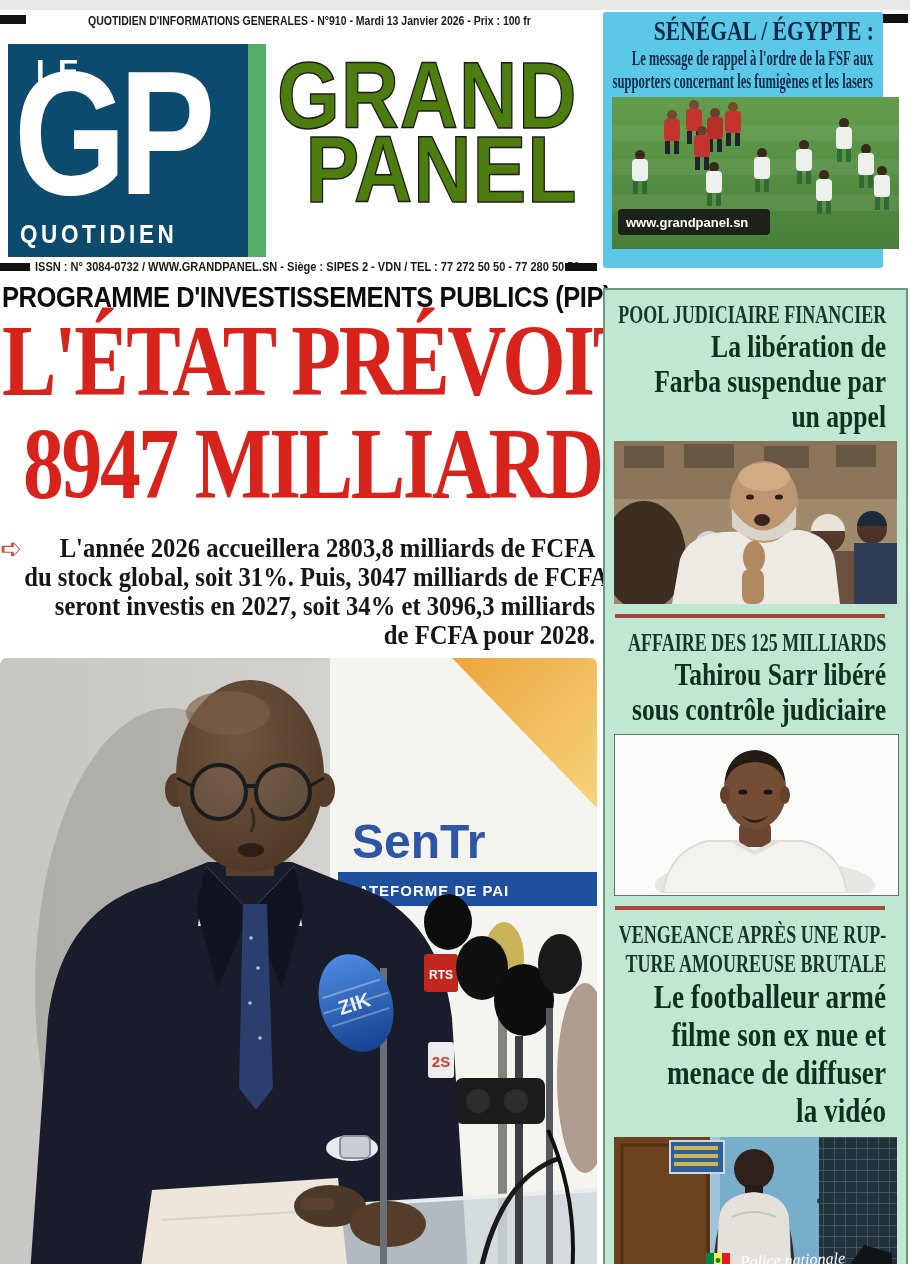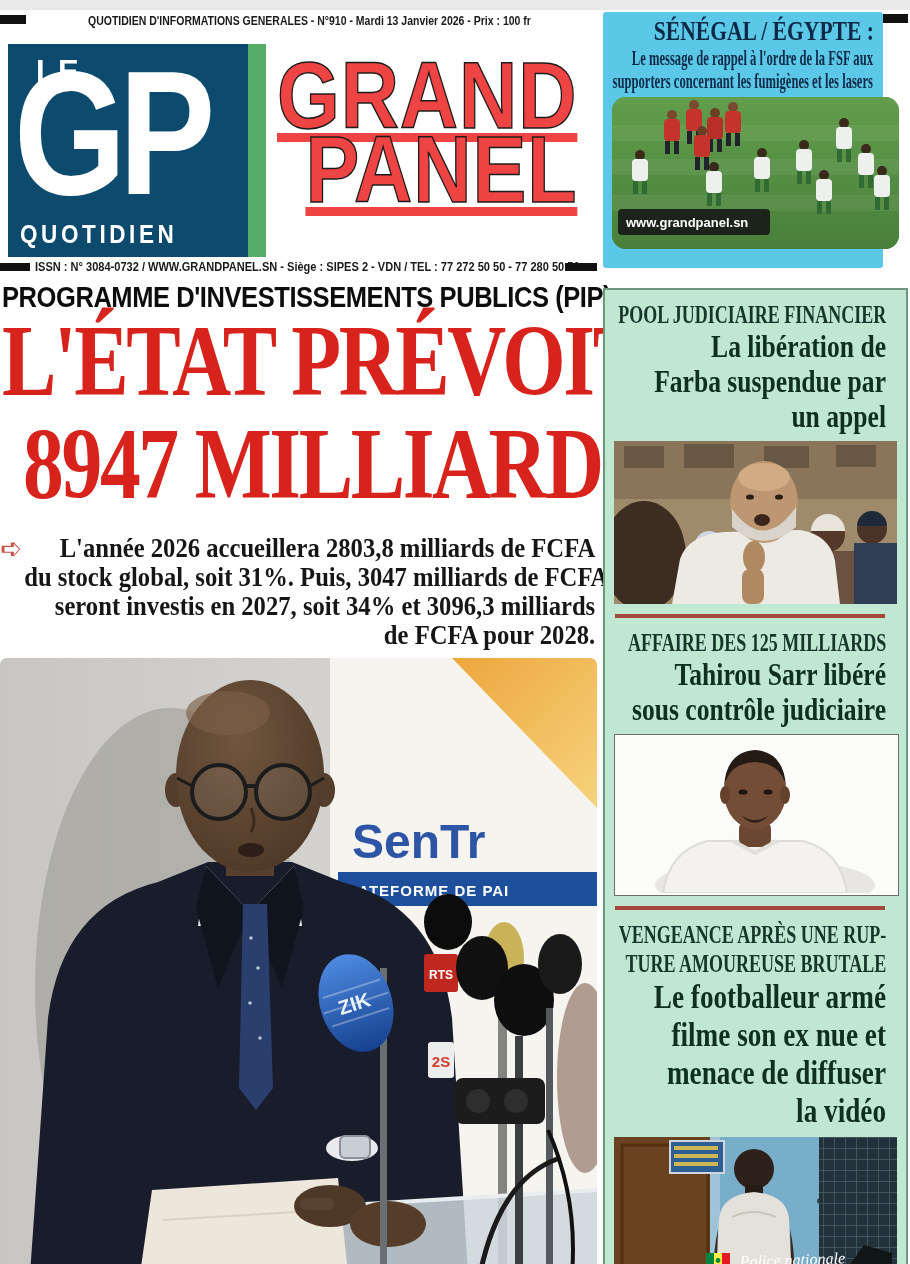--- a/index.html
+++ b/index.html
@@ -12,21 +12,21 @@
                white-space:nowrap;transform:scaleX(.84);transform-origin:left top;letter-spacing:0;}
 
   
   .logo-red{position:absolute;left:8px;top:34px;width:240px;height:213px;background:#0c4a6e;}
   .logo-green{position:absolute;left:248px;top:34px;width:18px;height:213px;background:#55ad68;}
   .logo-le{position:absolute;left:28px;top:10px;font-size:31px;font-weight:bold;color:#fff;letter-spacing:3px;}
   .logo-gp{position:absolute;left:6px;top:-16px;font-size:176px;font-weight:bold;color:#fff;
            letter-spacing:-9px;transform:scaleX(.82);transform-origin:left top;line-height:1.2;}
   .logo-quot{position:absolute;left:12px;bottom:8px;font-size:25px;font-weight:bold;color:#fff;
              letter-spacing:4px;transform:scaleX(.9);transform-origin:left top;white-space:nowrap;}
-  .mast-title{position:absolute;left:277px;top:48px;color:#ef4444;text-decoration:underline;}
+  .mast-title{position:absolute;left:277px;top:48px;color:#4d7c0f;}
   .mast-line{font-size:95px;font-weight:bold;line-height:74px;letter-spacing:1px;
              transform:scaleX(.85);transform-origin:left top;white-space:nowrap;
              -webkit-text-stroke:1.5px #1b1b1b;}
   .issn-bar{position:absolute;top:249px;left:0;width:597px;height:20px;}
   .issn-dash{position:absolute;background:#111;height:8px;top:4px;}
   .issn-text{position:absolute;left:35px;top:1px;font-size:12px;font-weight:bold;color:#1a1a1a;
              white-space:nowrap;transform:scaleX(.92);transform-origin:left top;}
 
   
   .kicker-main{position:absolute;top:271px;left:2px;font-size:29px;font-weight:bold;color:#0d0d0d;
@@ -42,21 +42,21 @@
   .main-photo{position:absolute;top:648px;left:0;width:597px;height:616px;overflow:hidden;background:#d5d4d0;border-radius:7px;}
 
   
   .box-blue{position:absolute;left:603px;top:2px;width:280px;height:256px;background:#5cc8e8;
             box-sizing:border-box;padding:4px 9px;border-radius:3px;}
   .blue-kicker{font-family:"Liberation Serif",serif;font-weight:bold;color:#0d2947;font-size:27px;
                line-height:30px;transform:scaleX(.8);transform-origin:left top;white-space:nowrap;width:125%;}
   .blue-sub .line{font-family:"Liberation Serif",serif;font-weight:bold;color:#0d2947;font-size:21px;
                line-height:23px;white-space:nowrap;}
   .blue-sub{transform:scaleX(.6);transform-origin:left top;width:166%;margin-top:1px;}
-  .blue-photo{margin-top:4px;width:287px;height:152px;border-radius:14px;overflow:hidden;background:#4a8a3c;}
+  .blue-photo{margin-top:4px;width:287px;height:152px;border-radius:0;overflow:hidden;background:#4a8a3c;}
 
   .box-mint{position:absolute;left:603px;top:278px;width:305px;height:986px;background:#bfe7d2;
             border:2px solid #6f977f;box-sizing:border-box;padding:10px 20px 0 9px;overflow:hidden;}
   .k-cond{font-family:"Liberation Serif",serif;font-weight:bold;color:#17362a;font-size:25px;line-height:29px;
           transform:scaleX(.72);transform-origin:left top;white-space:nowrap;width:139%;}
   .h-cond{font-family:"Liberation Serif",serif;font-weight:bold;color:#10301f;
           transform:scaleX(.8);transform-origin:left top;width:125%;}
   .h-cond .line{font-size:32px;line-height:35px;white-space:nowrap;}
   .h-big .line{font-size:34px;line-height:38px;}
   .mint-photo{margin-top:7px;width:283px;overflow:hidden;background:#9f8a6b;}

